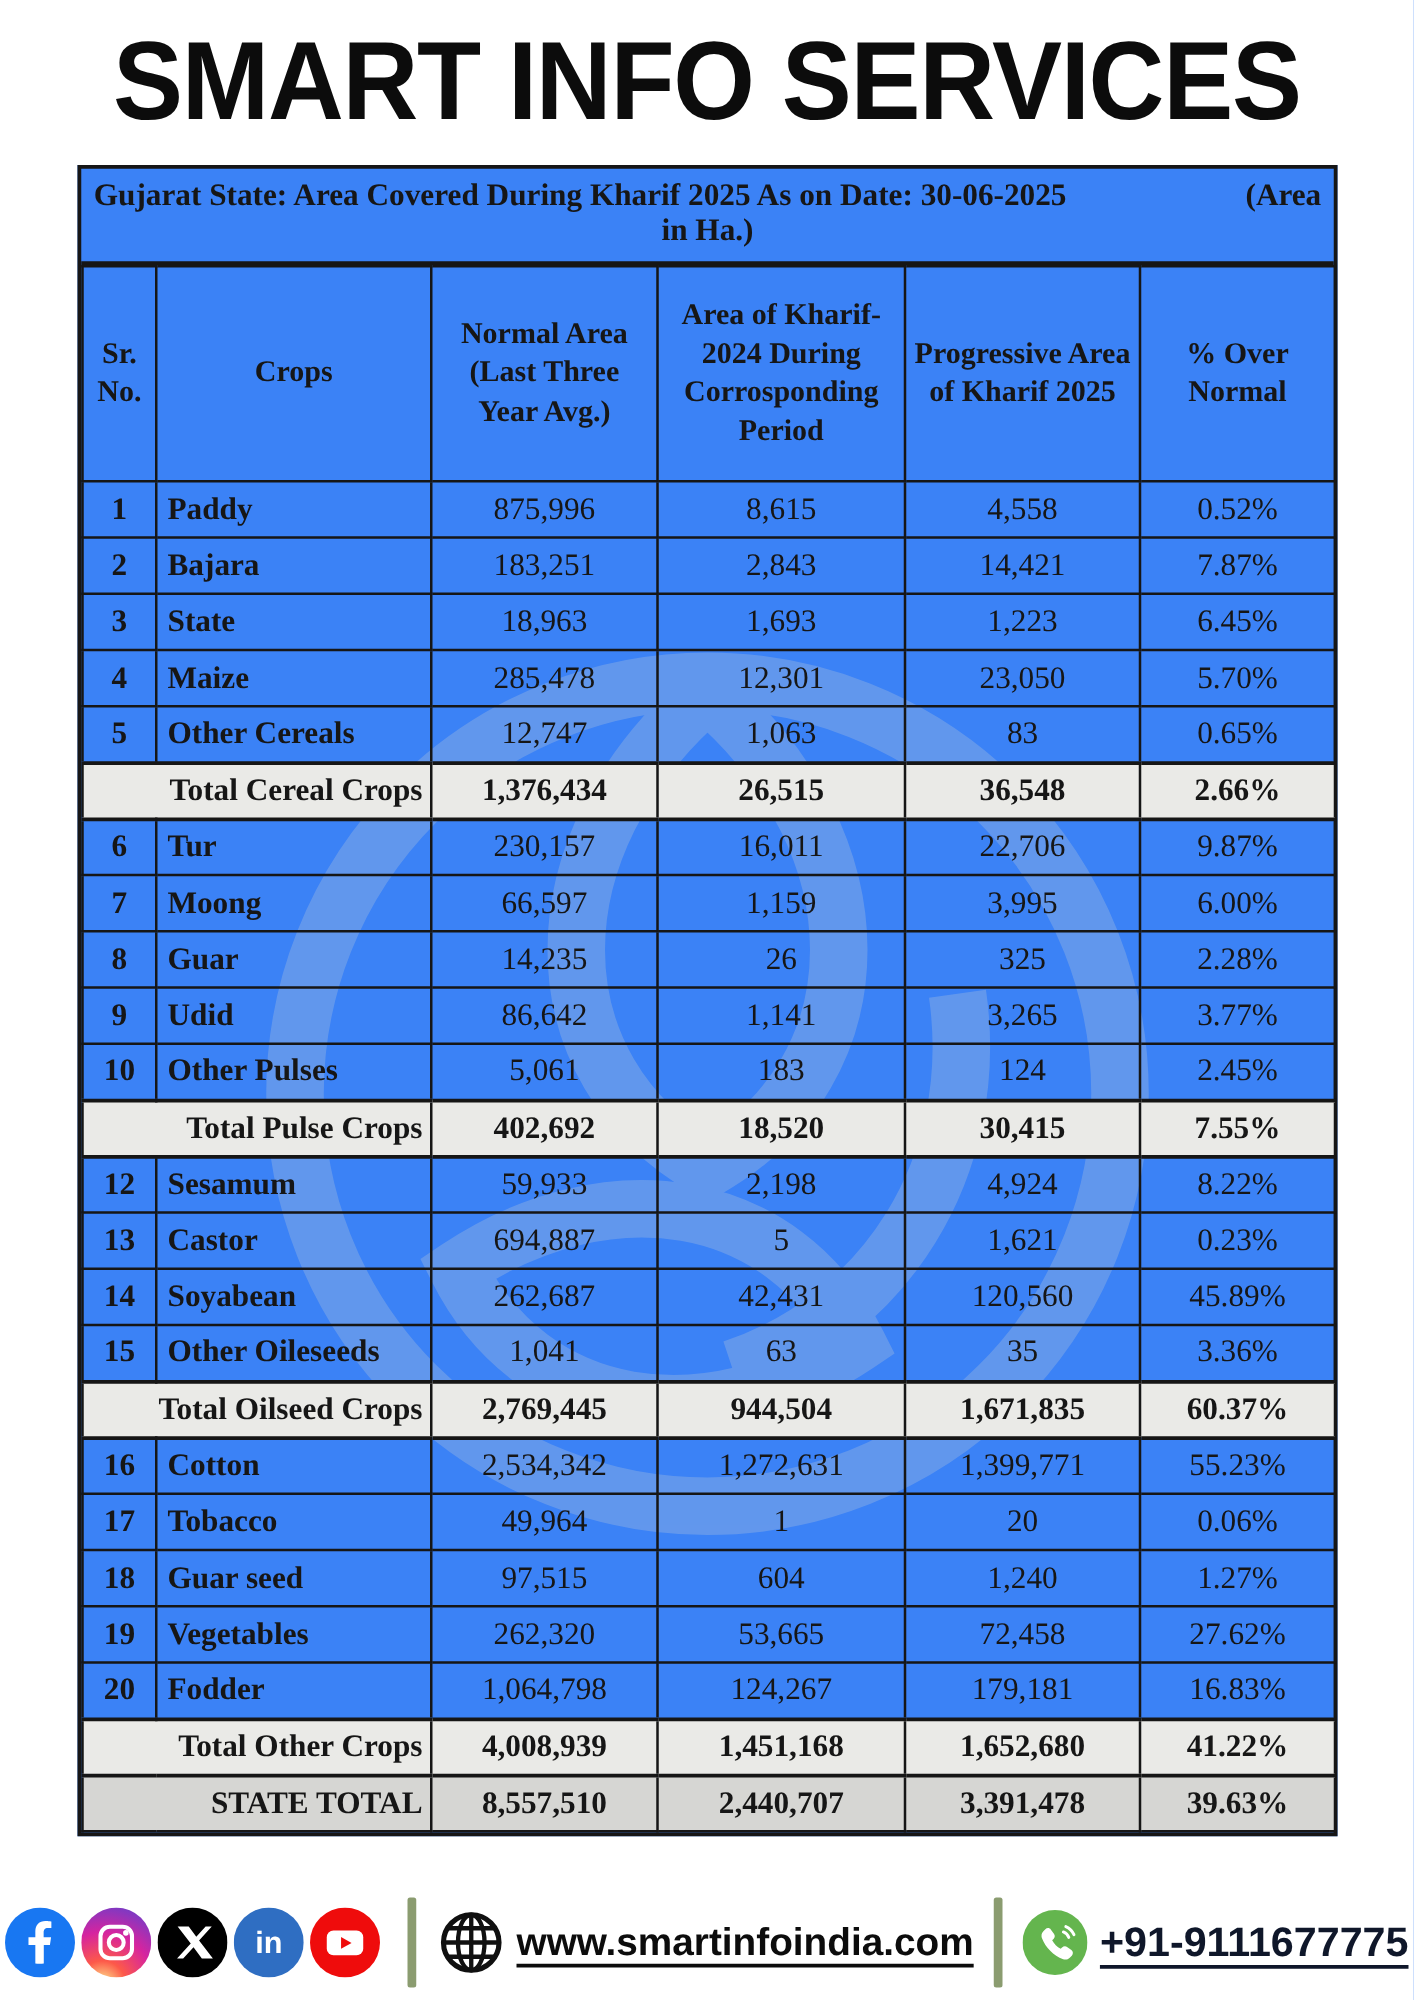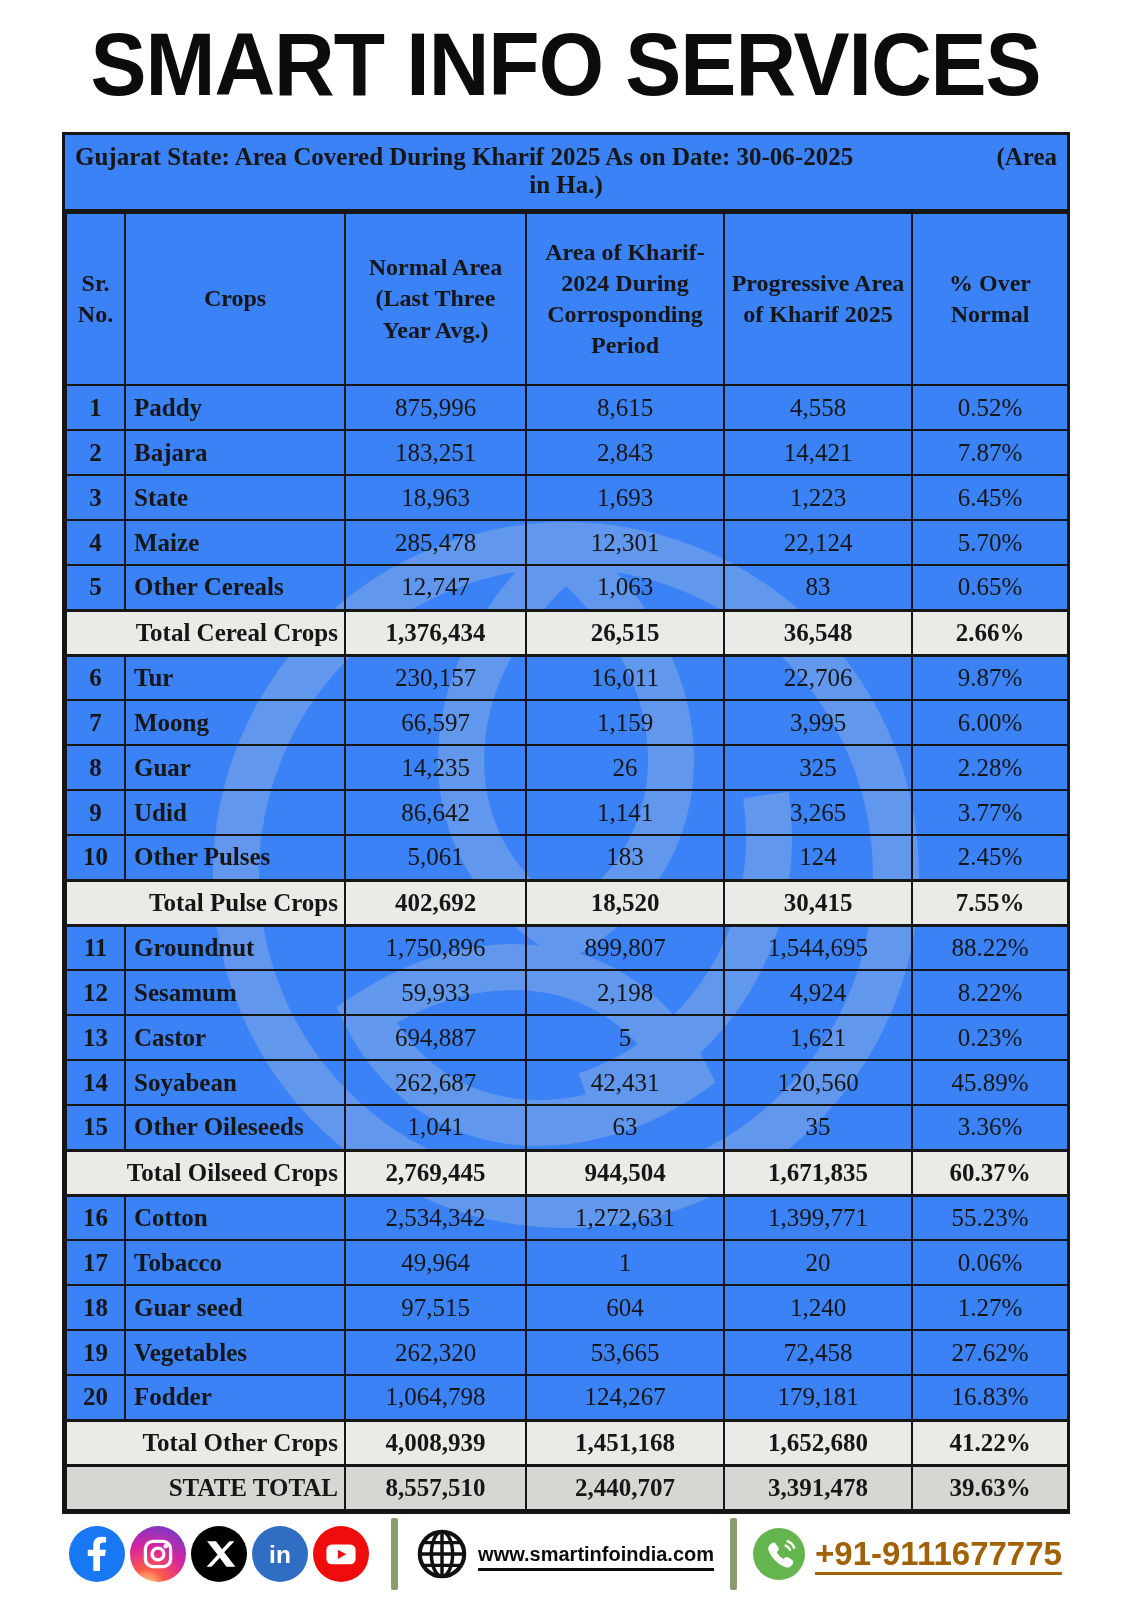--- a/index.html
+++ b/index.html
@@ -47,28 +47,28 @@
     position:absolute;left:0;top:1514px;width:1131px;height:80px;
     display:flex;align-items:center;justify-content:center;
     font-family:"Liberation Sans", sans-serif;
   }
   .social{display:flex;gap:5px;margin-right:22px;}
   .social svg{width:56px;height:56px;display:block;}
   .vbar{width:7px;height:72px;border-radius:2px;background:var(--accent-divider,#8b9c70);flex:0 0 auto;}
   .globe-wrap{margin:0 10px 0 18px;flex:0 0 auto;}
   .globe-wrap svg{width:52px;height:52px;display:block;}
   .site-link{
-    font-weight:bold;font-size:20px;color:#0c0c0c;letter-spacing:0px;
+    font-weight:bold;font-size:31px;color:#0c0c0c;letter-spacing:0px;
     text-decoration:underline;text-decoration-thickness:3px;text-underline-offset:7px;
     margin-right:16px;white-space:nowrap;
   }
   .phone-wrap{margin:0 10px 0 16px;flex:0 0 auto;}
   .phone-wrap svg{width:52px;height:52px;display:block;}
   .phone-link{
-    font-weight:bold;font-size:33px;color:#a16207;
+    font-weight:bold;font-size:33px;color:#0f172a;
     text-decoration:underline;text-decoration-thickness:3px;text-underline-offset:7px;
     white-space:nowrap;
   }
 </style>
 </head>
 <body>
 
 <div class="page-title">SMART INFO SERVICES</div>
 
 <div class="table-wrap">
@@ -132,21 +132,21 @@
           <td class="c-num">18,963</td>
           <td class="c-num">1,693</td>
           <td class="c-num">1,223</td>
           <td class="c-num">6.45%</td>
         </tr>
         <tr class="data">
           <td class="c-sr">4</td>
           <td class="c-crop">Maize</td>
           <td class="c-num">285,478</td>
           <td class="c-num">12,301</td>
-          <td class="c-num">22,124</td>
+          <td class="c-num">23,050</td>
           <td class="c-num">5.70%</td>
         </tr>
         <tr class="data">
           <td class="c-sr">5</td>
           <td class="c-crop">Other Cereals</td>
           <td class="c-num">12,747</td>
           <td class="c-num">1,063</td>
           <td class="c-num">83</td>
           <td class="c-num">0.65%</td>
         </tr>
@@ -196,28 +196,20 @@
           <td class="c-num">183</td>
           <td class="c-num">124</td>
           <td class="c-num">2.45%</td>
         </tr>
         <tr class="subtotal">
           <td class="c-label" colspan="2">Total Pulse Crops</td>
           <td class="c-num">402,692</td>
           <td class="c-num">18,520</td>
           <td class="c-num">30,415</td>
           <td class="c-num">7.55%</td>
-        </tr>
-        <tr class="data">
-          <td class="c-sr">11</td>
-          <td class="c-crop">Groundnut</td>
-          <td class="c-num">1,750,896</td>
-          <td class="c-num">899,807</td>
-          <td class="c-num">1,544,695</td>
-          <td class="c-num">88.22%</td>
         </tr>
         <tr class="data">
           <td class="c-sr">12</td>
           <td class="c-crop">Sesamum</td>
           <td class="c-num">59,933</td>
           <td class="c-num">2,198</td>
           <td class="c-num">4,924</td>
           <td class="c-num">8.22%</td>
         </tr>
         <tr class="data">

